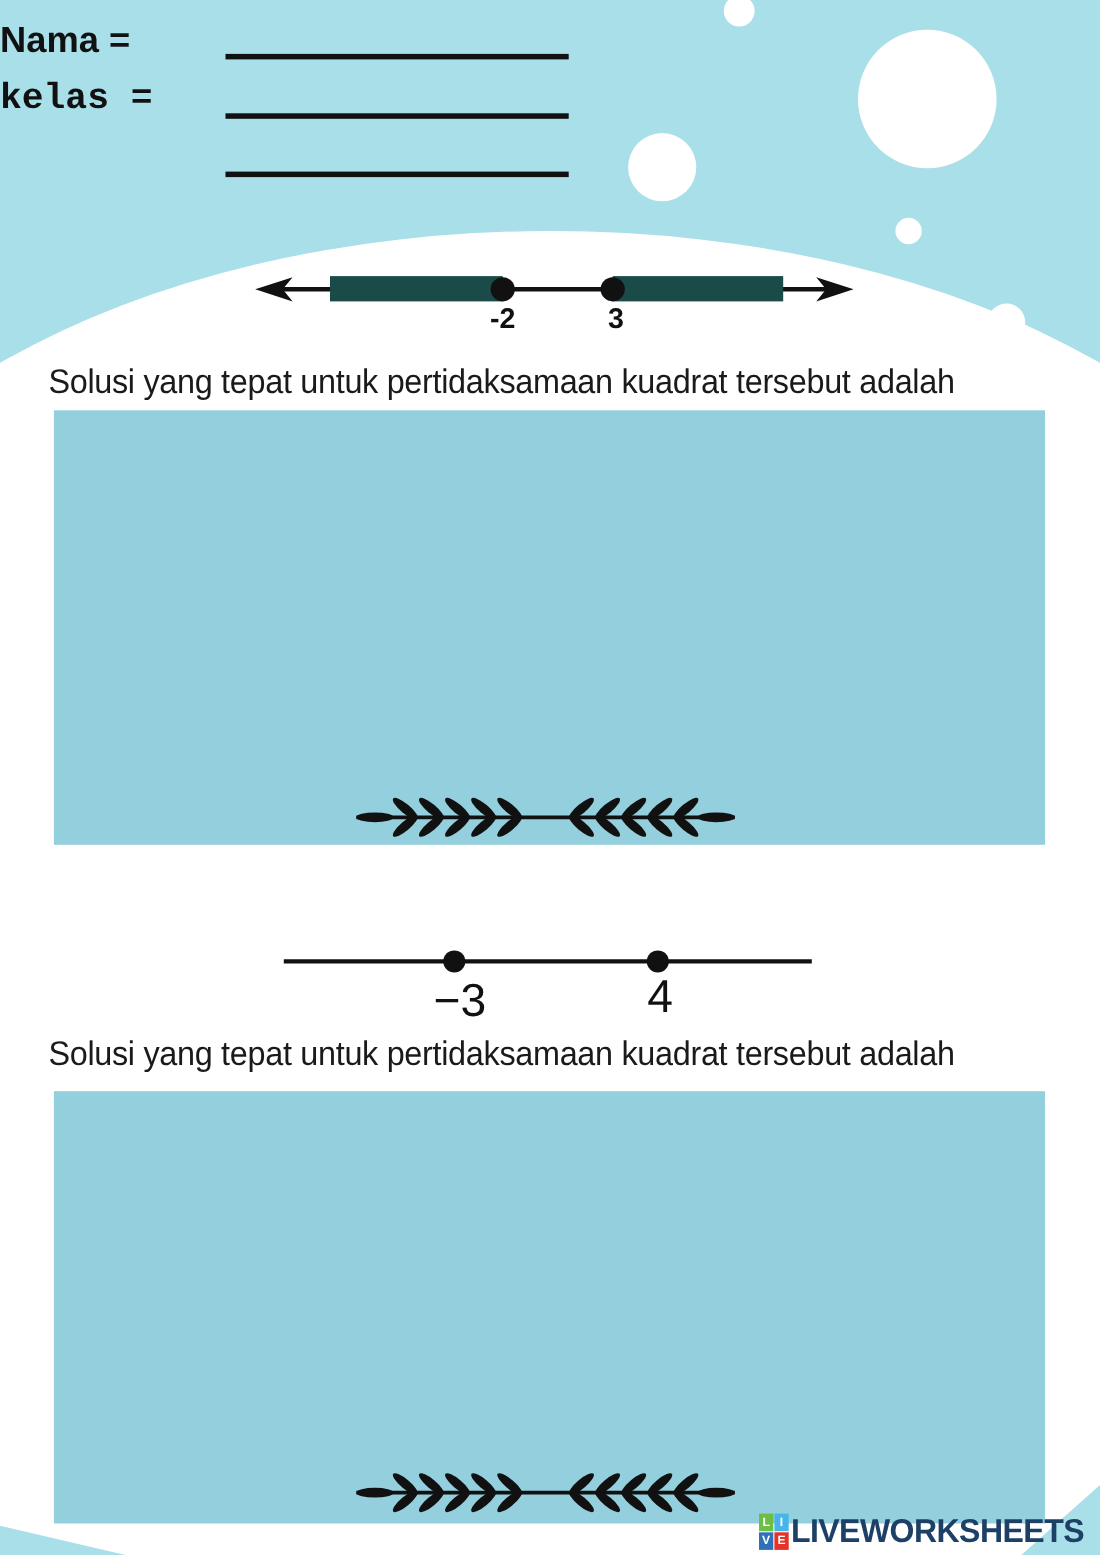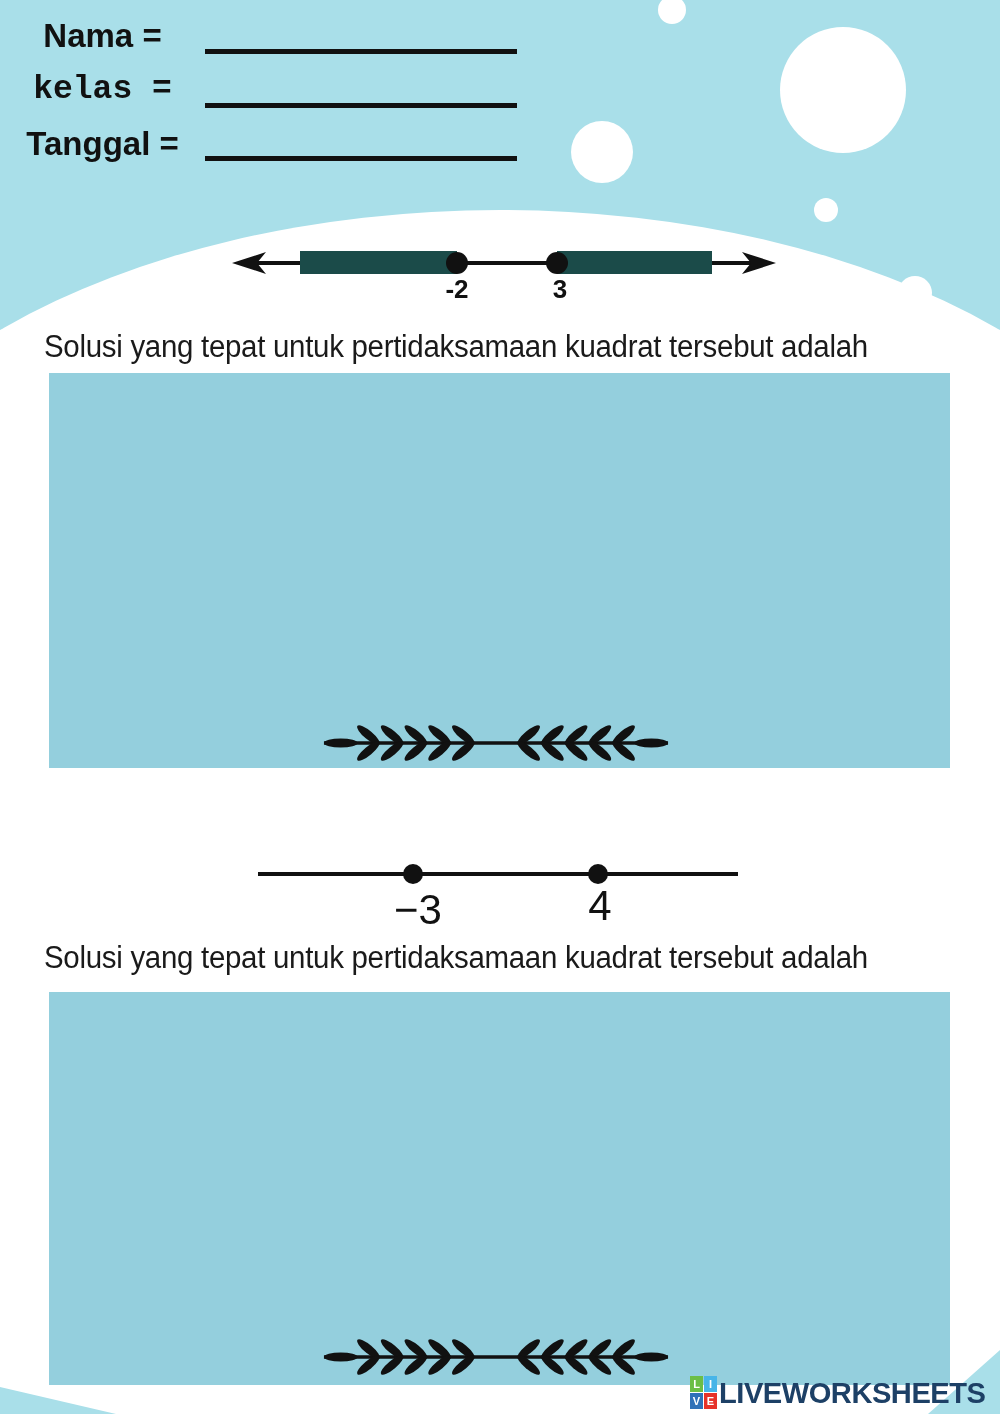--- a/index.html
+++ b/index.html
@@ -25,21 +25,21 @@
     z-index:2;
   }
   
   .wedge{position:absolute;background:#a9dfe9;z-index:3;}
   .wedge-left{left:0;top:1387px;width:116px;height:27px;
     clip-path:polygon(0 0,100% 100%,0 100%);}
   .wedge-right{left:928px;top:1350px;width:72px;height:64px;
     clip-path:polygon(100% 0,100% 100%,0 100%);}
   
   .field-label{
-    position:absolute;left:0;width:205px;text-align:center;
+    position:absolute;left:0;width:205px;text-align:left;
     font-size:33px;font-weight:700;line-height:1;z-index:3;white-space:nowrap;
   }
   .fl1{top:19px;} .fl2{top:73px;font-family:Liberation Mono, monospace;} .fl3{top:127px;}
   .field-line{position:absolute;left:205px;width:312px;height:5px;background:#111;z-index:3;}
   .ul1{top:49px;} .ul2{top:103px;} .ul3{top:156px;}
   
   .numberline1{position:absolute;left:230px;top:234px;z-index:3;}
   .numberline2{position:absolute;left:250px;top:846px;z-index:3;}
   .divider1{position:absolute;left:320px;top:715px;z-index:4;}
   .divider2{position:absolute;left:320px;top:1329px;z-index:4;}
@@ -83,21 +83,20 @@
 
   <div class="curve"></div>
 
   <div class="wedge wedge-left"></div>
   <div class="wedge wedge-right"></div>
 
   <div class="field-label fl1">Nama =</div>
   <div class="field-line ul1"></div>
   <div class="field-label fl2">kelas =</div>
   <div class="field-line ul2"></div>
-  <div class="field-label fl3">Tanggal =</div>
   <div class="field-line ul3"></div>
 
   <svg class="numberline1" width="548" height="68" viewBox="0 0 548 68">
     <line x1="10" y1="29" x2="538" y2="29" stroke="#111" stroke-width="4"></line>
     <path d="M2 29 L36 18 L27 29 L36 40 Z" fill="#111"></path>
     <path d="M546 29 L512 18 L521 29 L512 40 Z" fill="#111"></path>
     <rect x="70" y="17" width="157" height="23" fill="#1b4b49"></rect>
     <rect x="327" y="17" width="155" height="23" fill="#1b4b49"></rect>
     <circle cx="227" cy="29" r="11" fill="#111"></circle>
     <circle cx="327" cy="29" r="11" fill="#111"></circle>

